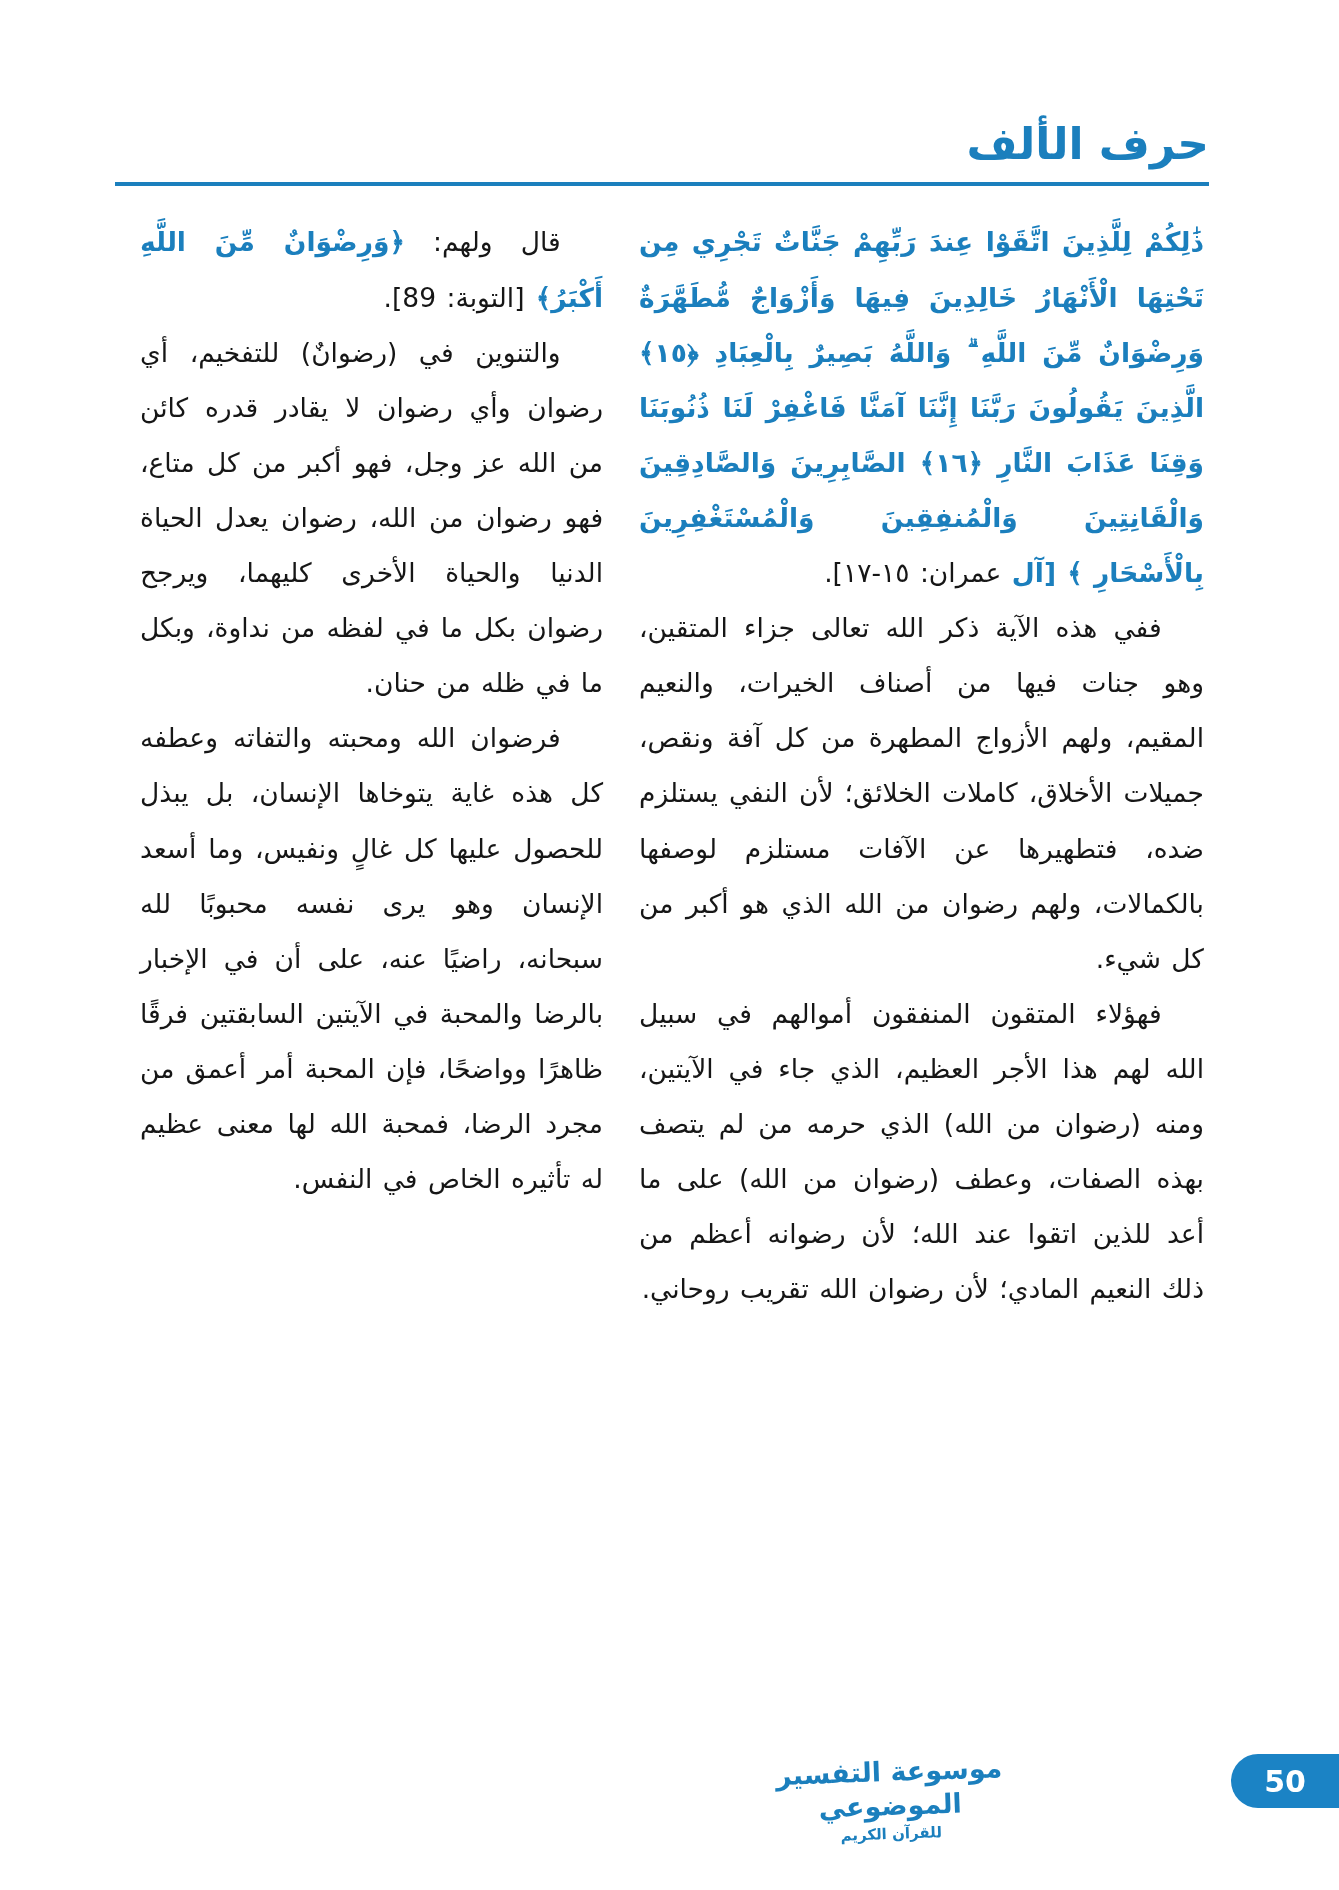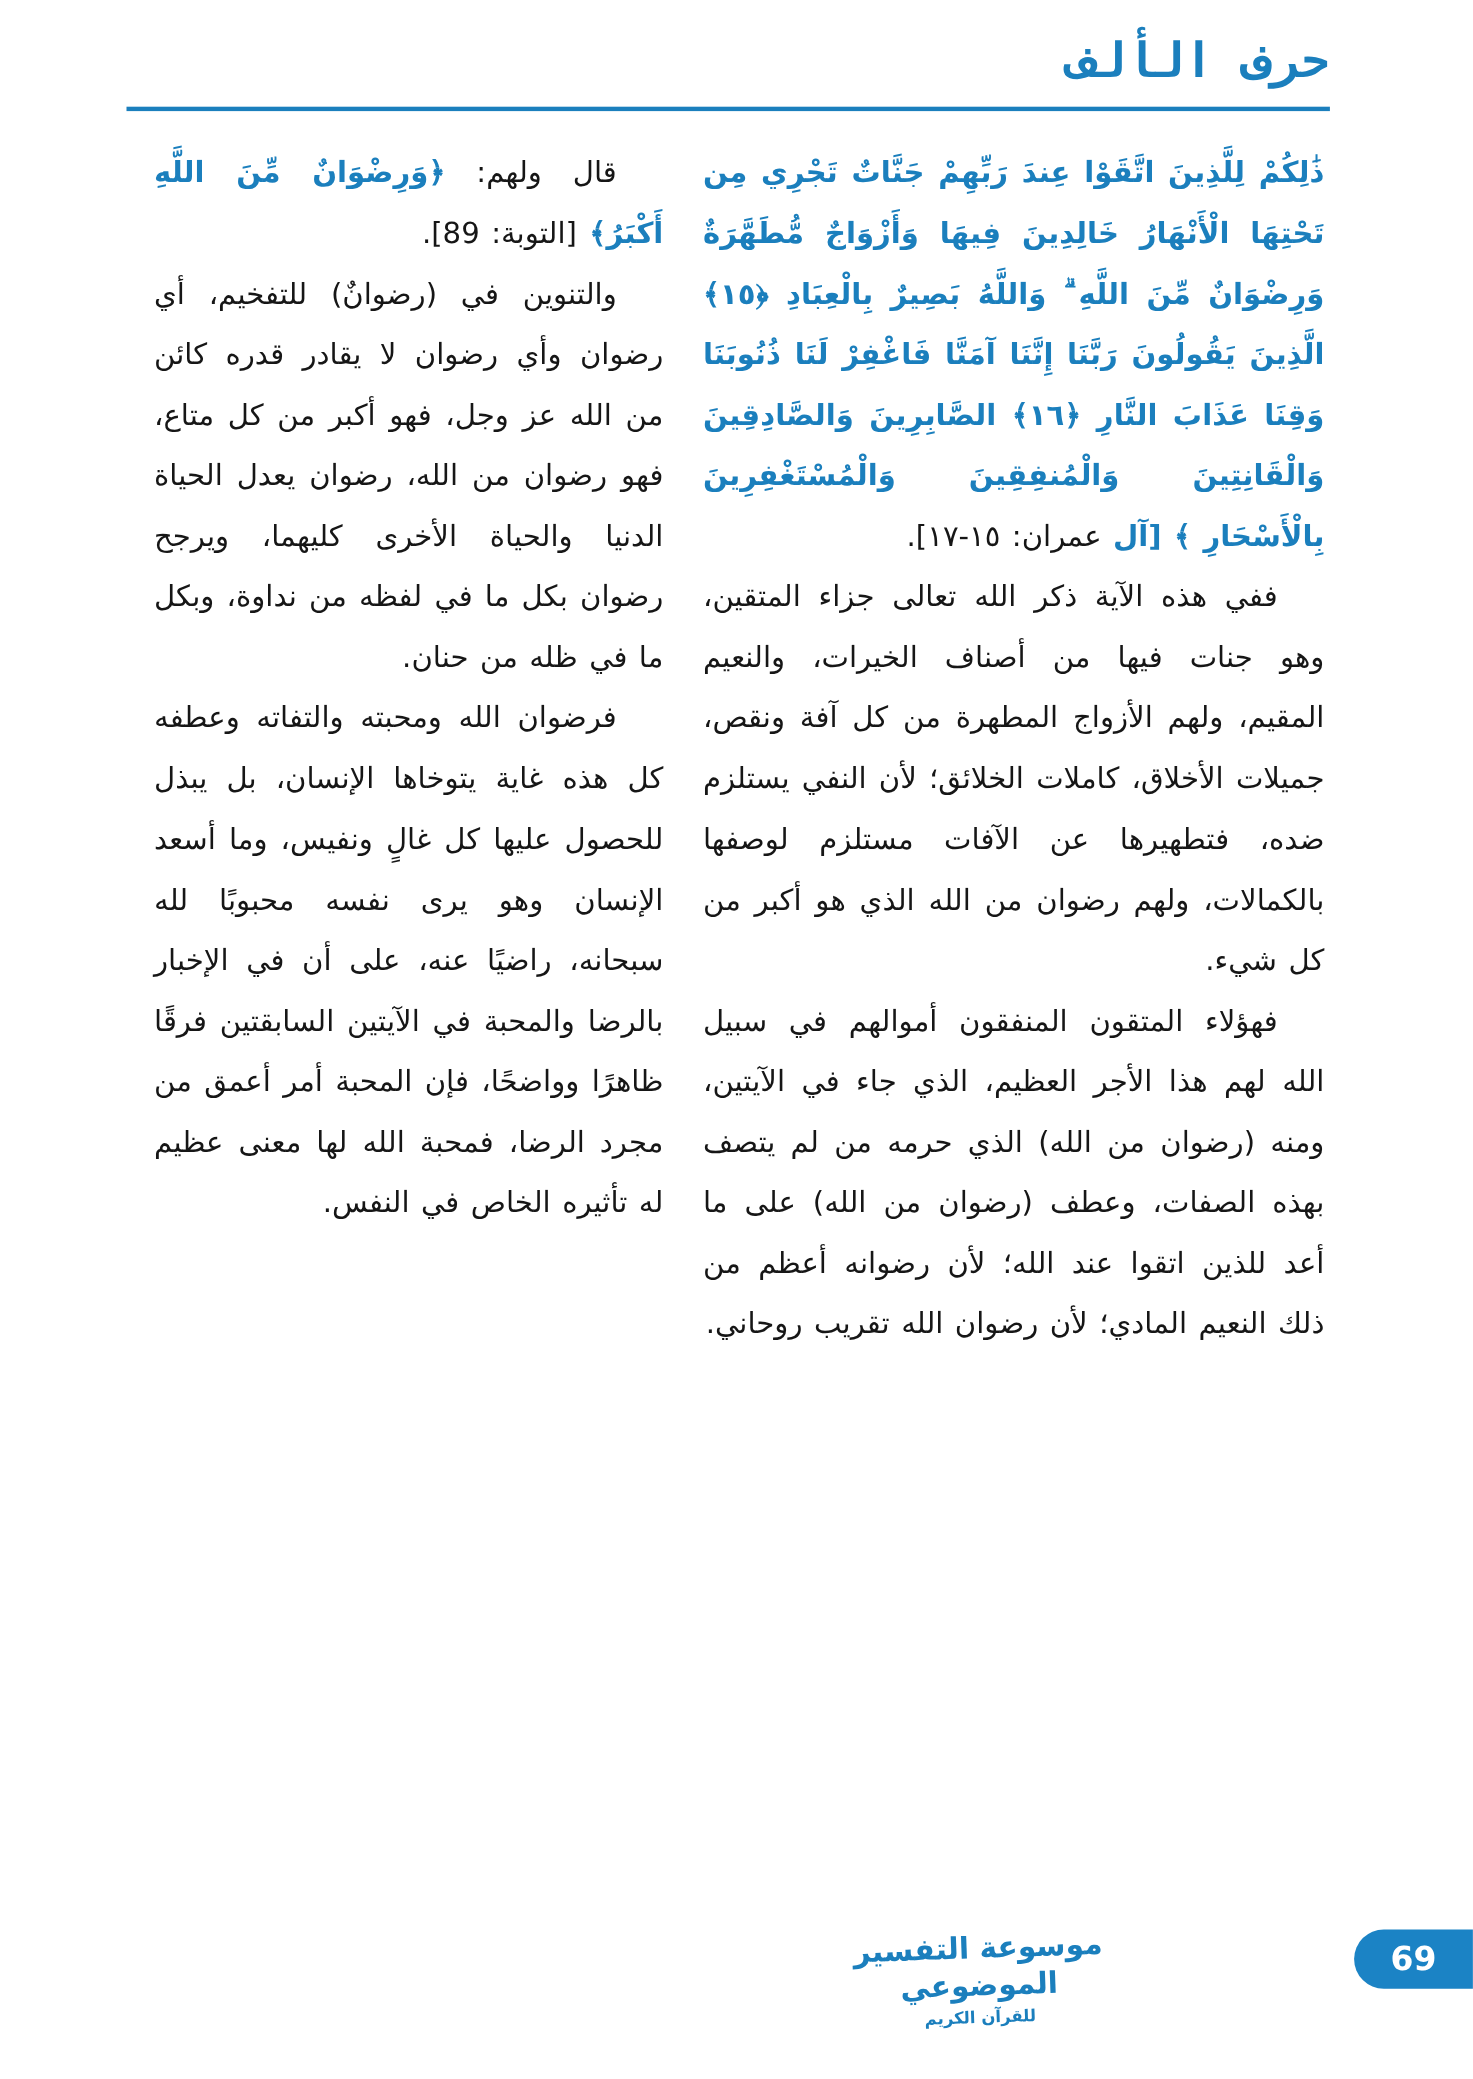--- a/index.html
+++ b/index.html
@@ -13,22 +13,21 @@
     height: 1890px;
     margin: 0 auto;
     background: #ffffff;
     font-family: "DejaVu Sans", sans-serif;
     direction: rtl;
     overflow: hidden;
     color: #161616;
   }
   
   .header {
-    padding: 35px 130px 0 115px;
-    font-family: Liberation Mono, monospace;
+    padding: 120px 130px 0 115px;
   }
   .header-title {
     color: #1b7fbd;
     font-size: 44px;
     font-weight: bold;
     text-align: right;
     line-height: 1.1;
     letter-spacing: 1px;
   }
   .header-rule {
@@ -131,16 +130,16 @@
     </div>
 
   </div>
 
   <div class="footer-logo">
     <div class="l1">موسوعة التفسير الموضوعي</div>
     <div class="l2">للقرآن الكريم</div>
   </div>
 
   <div class="page-tab">
-    <span>69</span>
+    <span>50</span>
   </div>
 
 </div>
 
 </body></html>

